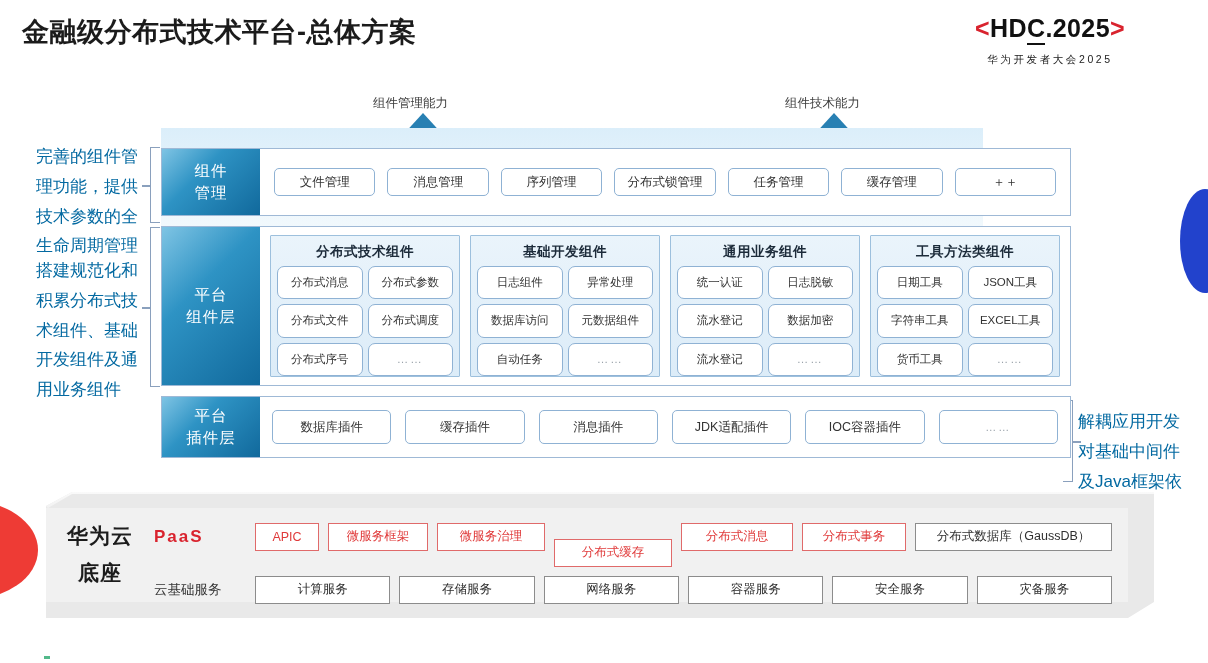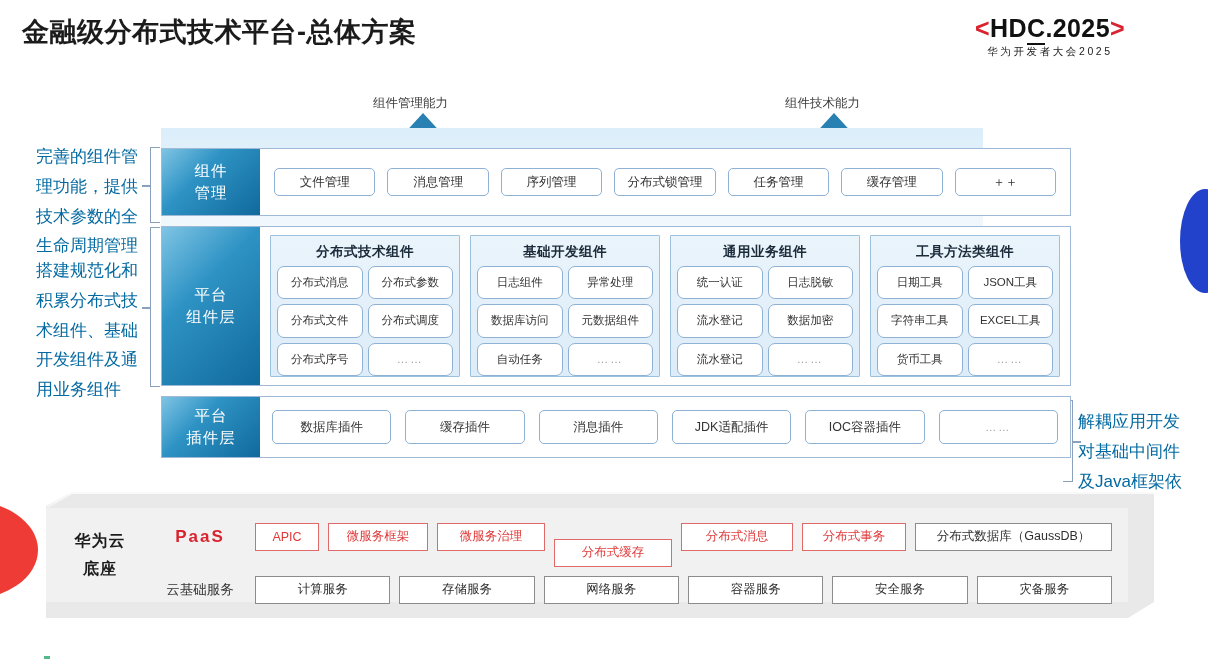--- a/index.html
+++ b/index.html
@@ -36,21 +36,21 @@
     color: #111;
     letter-spacing: .4px;
     white-space: nowrap;
   }
   #hdc-logo .brk { color: #d9232e; font-weight: bold; }
   #hdc-logo .uline { border-bottom: 2.5px solid #111; padding-bottom: 1px; }
   #hdc-logo .logo-sub {
     font-size: 10.5px;
     color: #222;
     letter-spacing: 2.6px;
-    margin-top: 2px;
+    margin-top: 10px;
     white-space: nowrap;
     text-align: center;
   }
 
   
   .red-wedge {
     position: absolute;
     left: -34px; top: 500px;
     width: 72px; height: 100px;
     background: #ee3b35;
@@ -255,38 +255,37 @@
     left: 0; top: 16px;
     width: 1082px; height: 94px;
     background: #f1f1f1;
     display: flex;
     align-items: center;
   }
   .cloud-base-title {
     width: 108px;
     flex: 0 0 108px;
     text-align: center;
-    font-size: 16px;
+    font-size: 21px;
     font-weight: bold;
     color: #1c1c1c;
     line-height: 1.75;
     letter-spacing: 1px;
   }
   .cloud-rows {
     flex: 1;
     display: flex;
     flex-direction: column;
     gap: 9px;
     padding-right: 16px;
   }
   .cloud-row { display: flex; align-items: center; gap: 9px; }
   .cloud-row-label {
     width: 92px;
     flex: 0 0 92px;
-    text-align: center;
     font-size: 13.5px;
     color: #333;
     white-space: nowrap;
   }
   .cloud-row-label.paas {
     color: #d9232e;
     font-weight: bold;
     font-size: 17px;
     letter-spacing: 2px;
   }

